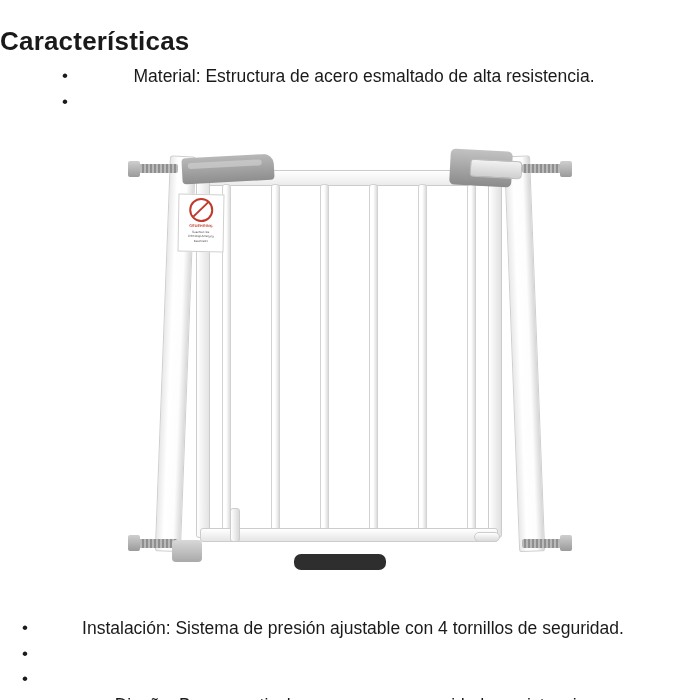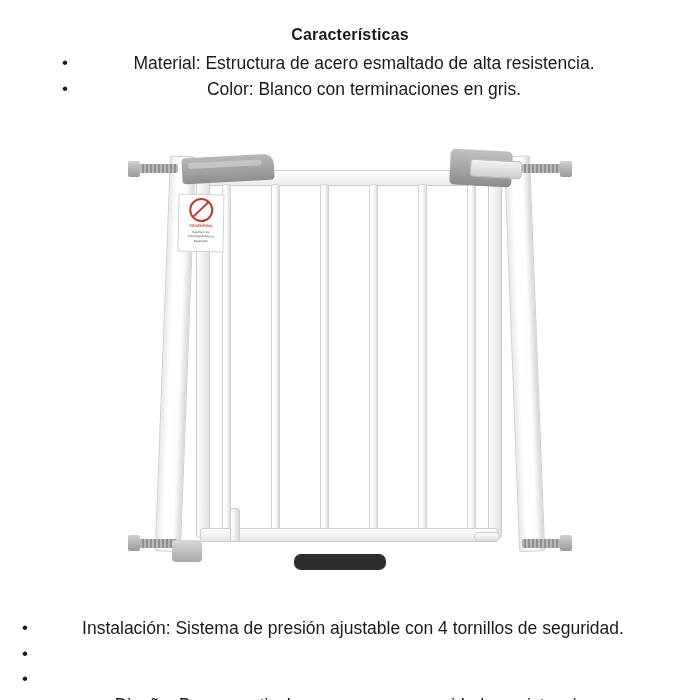--- a/index.html
+++ b/index.html
@@ -14,22 +14,21 @@
     color: #1a1a1a;
     overflow: hidden;
   }
   .page {
     position: relative;
     width: 700px;
     height: 700px;
     box-sizing: border-box;
   }
   .title {
-    text-align: center;
-    font-size: 16px;
+    font-size: 26px;
     font-weight: bold;
     margin: 26px 0 6px 0;
     letter-spacing: 0.2px;
   }
   .feature-list {
     list-style: none;
     margin: 0;
     padding: 0;
   }
   .feature-row {
@@ -352,21 +351,20 @@
 
   <h1 class="title">Características</h1>
 
   <ul class="feature-list top-list">
     <li class="feature-row">
       <span class="bullet">•</span>
       <span class="feature-text">Material: Estructura de acero esmaltado de alta resistencia.</span>
     </li>
     <li class="feature-row">
       <span class="bullet">•</span>
-      <span class="feature-text">Color: Blanco con terminaciones en gris.</span>
     </li>
   </ul>
 
   <div class="product">
     <div class="gate">
 
       <div class="post-left"></div>
       <div class="post-right"></div>
 
       <div class="door">

